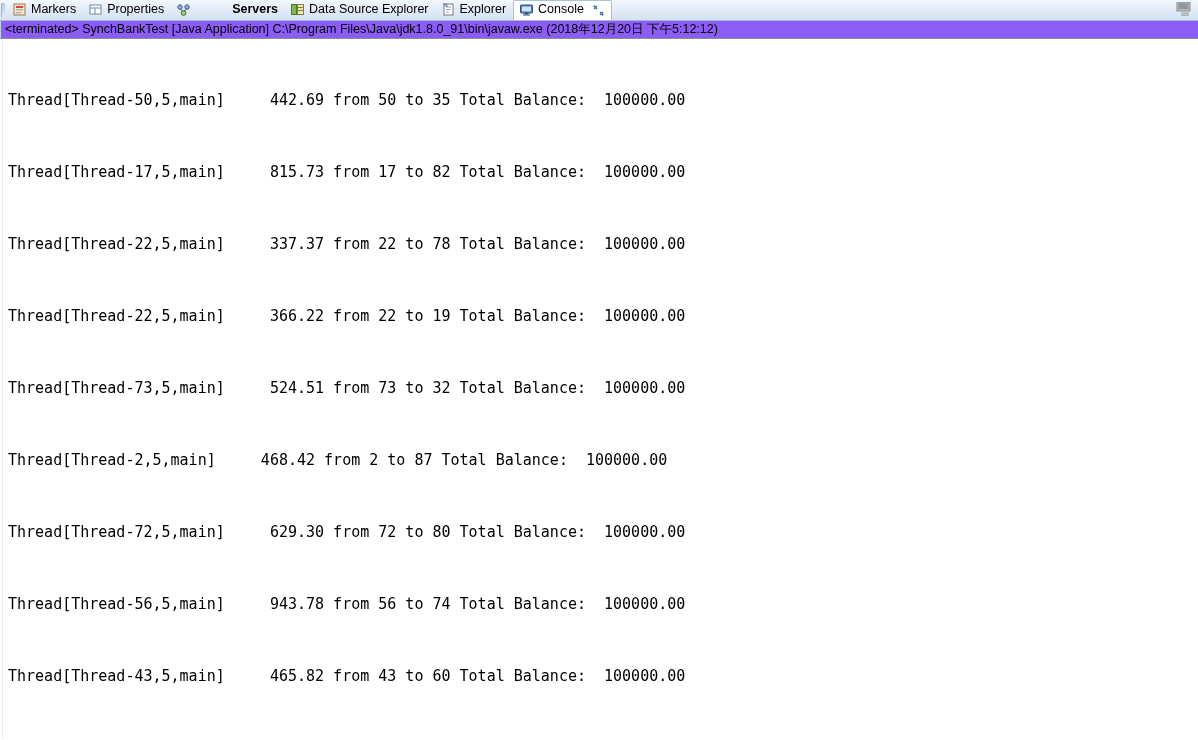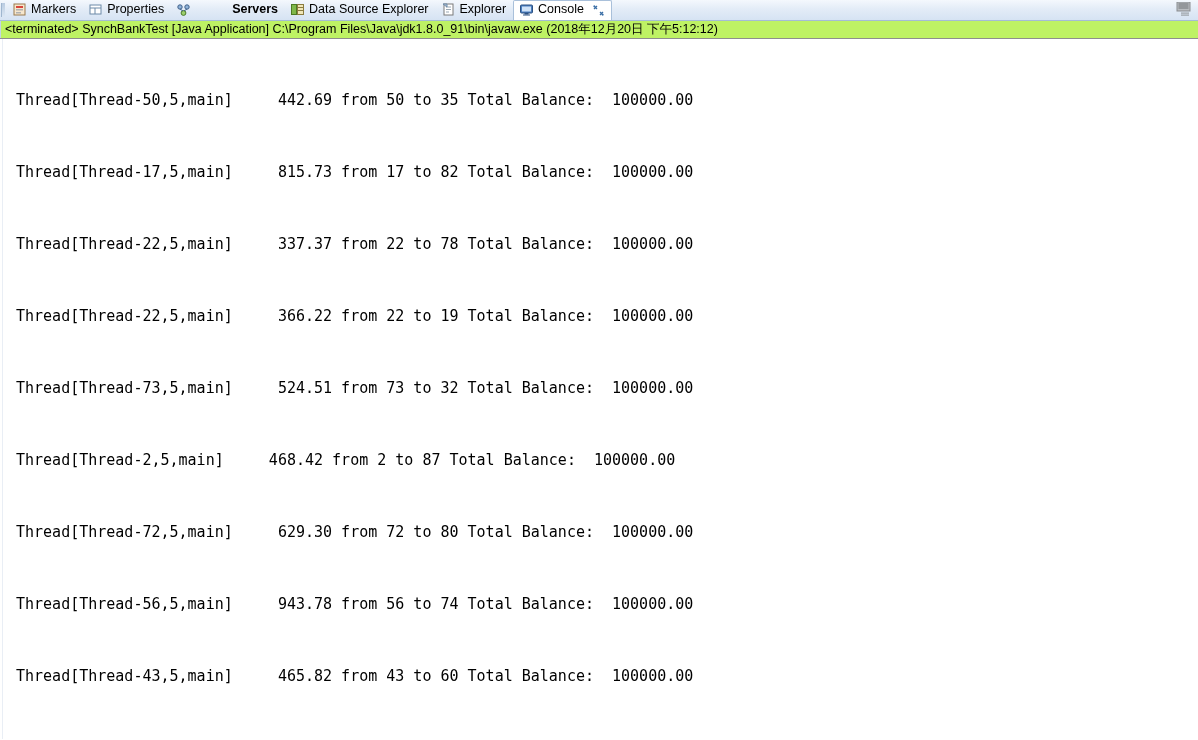--- a/index.html
+++ b/index.html
@@ -81,21 +81,21 @@
     height: 15px;
     margin: 2px 6px 0 0;
     align-self: flex-start;
     flex: 0 0 16px;
   }
 
   
   .statusline {
     height: 18px;
     box-sizing: border-box;
-    background: #bef264;
+    background: #8b5cf6;
     border-bottom: 1px solid #8e8e8e;
     font-size: 12.5px;
     color: #000000;
     line-height: 17px;
     padding-left: 5px;
     white-space: nowrap;
     overflow: hidden;
     position: relative;
   }
   .statusline::before {
@@ -106,21 +106,21 @@
     background: #c3d4e6;
   }
 
   
   .console {
     position: relative;
     background: #ffffff;
     height: 700px;
     overflow: hidden;
     box-sizing: border-box;
-    padding-left: 12px;
+    padding-left: 4px;
     padding-top: 1px;
   }
   .console::before {
     content: "";
     position: absolute;
     left: 0; top: 0; bottom: 0;
     width: 2px;
     background: #ffffff;
     border-right: 1px solid #e9eef5;
   }

